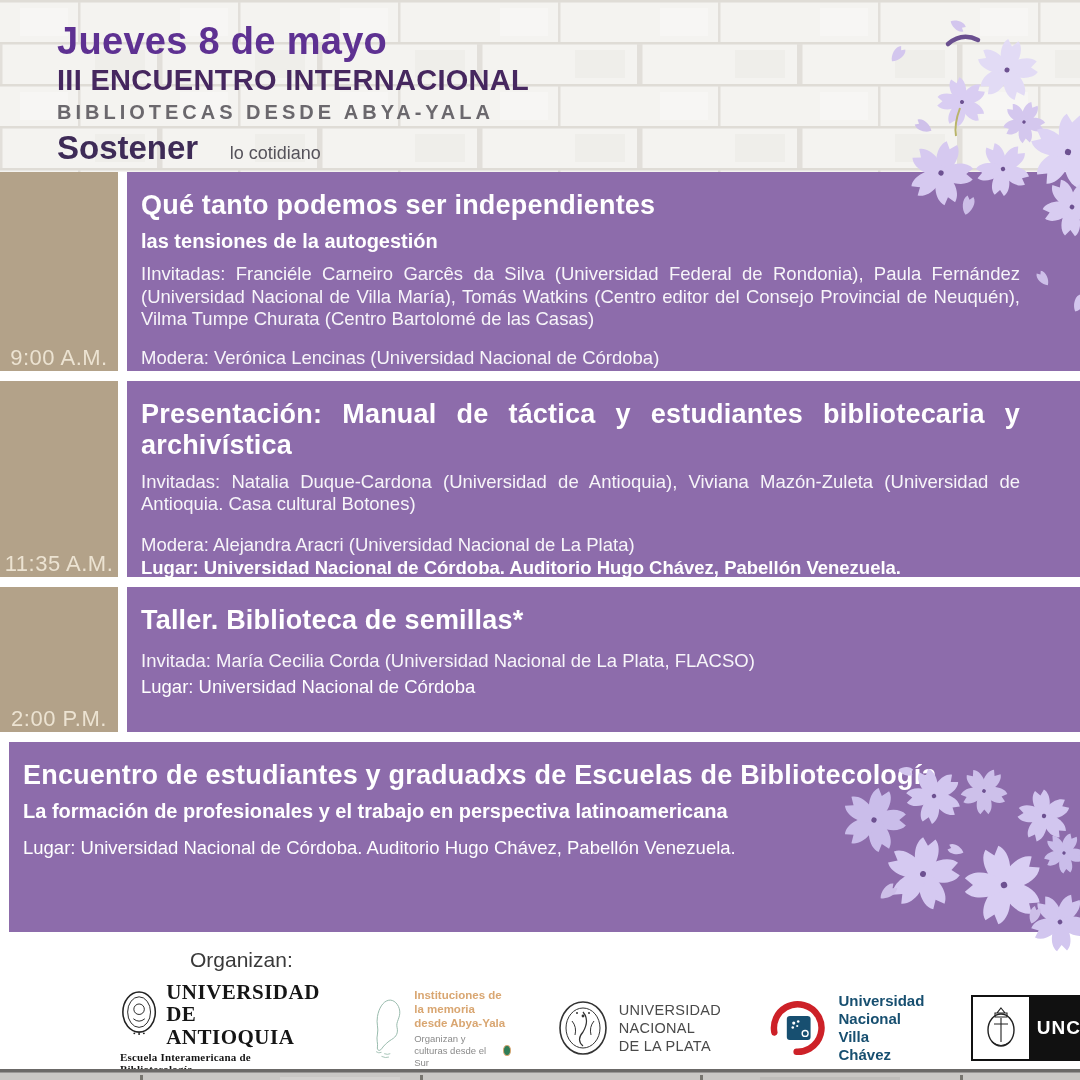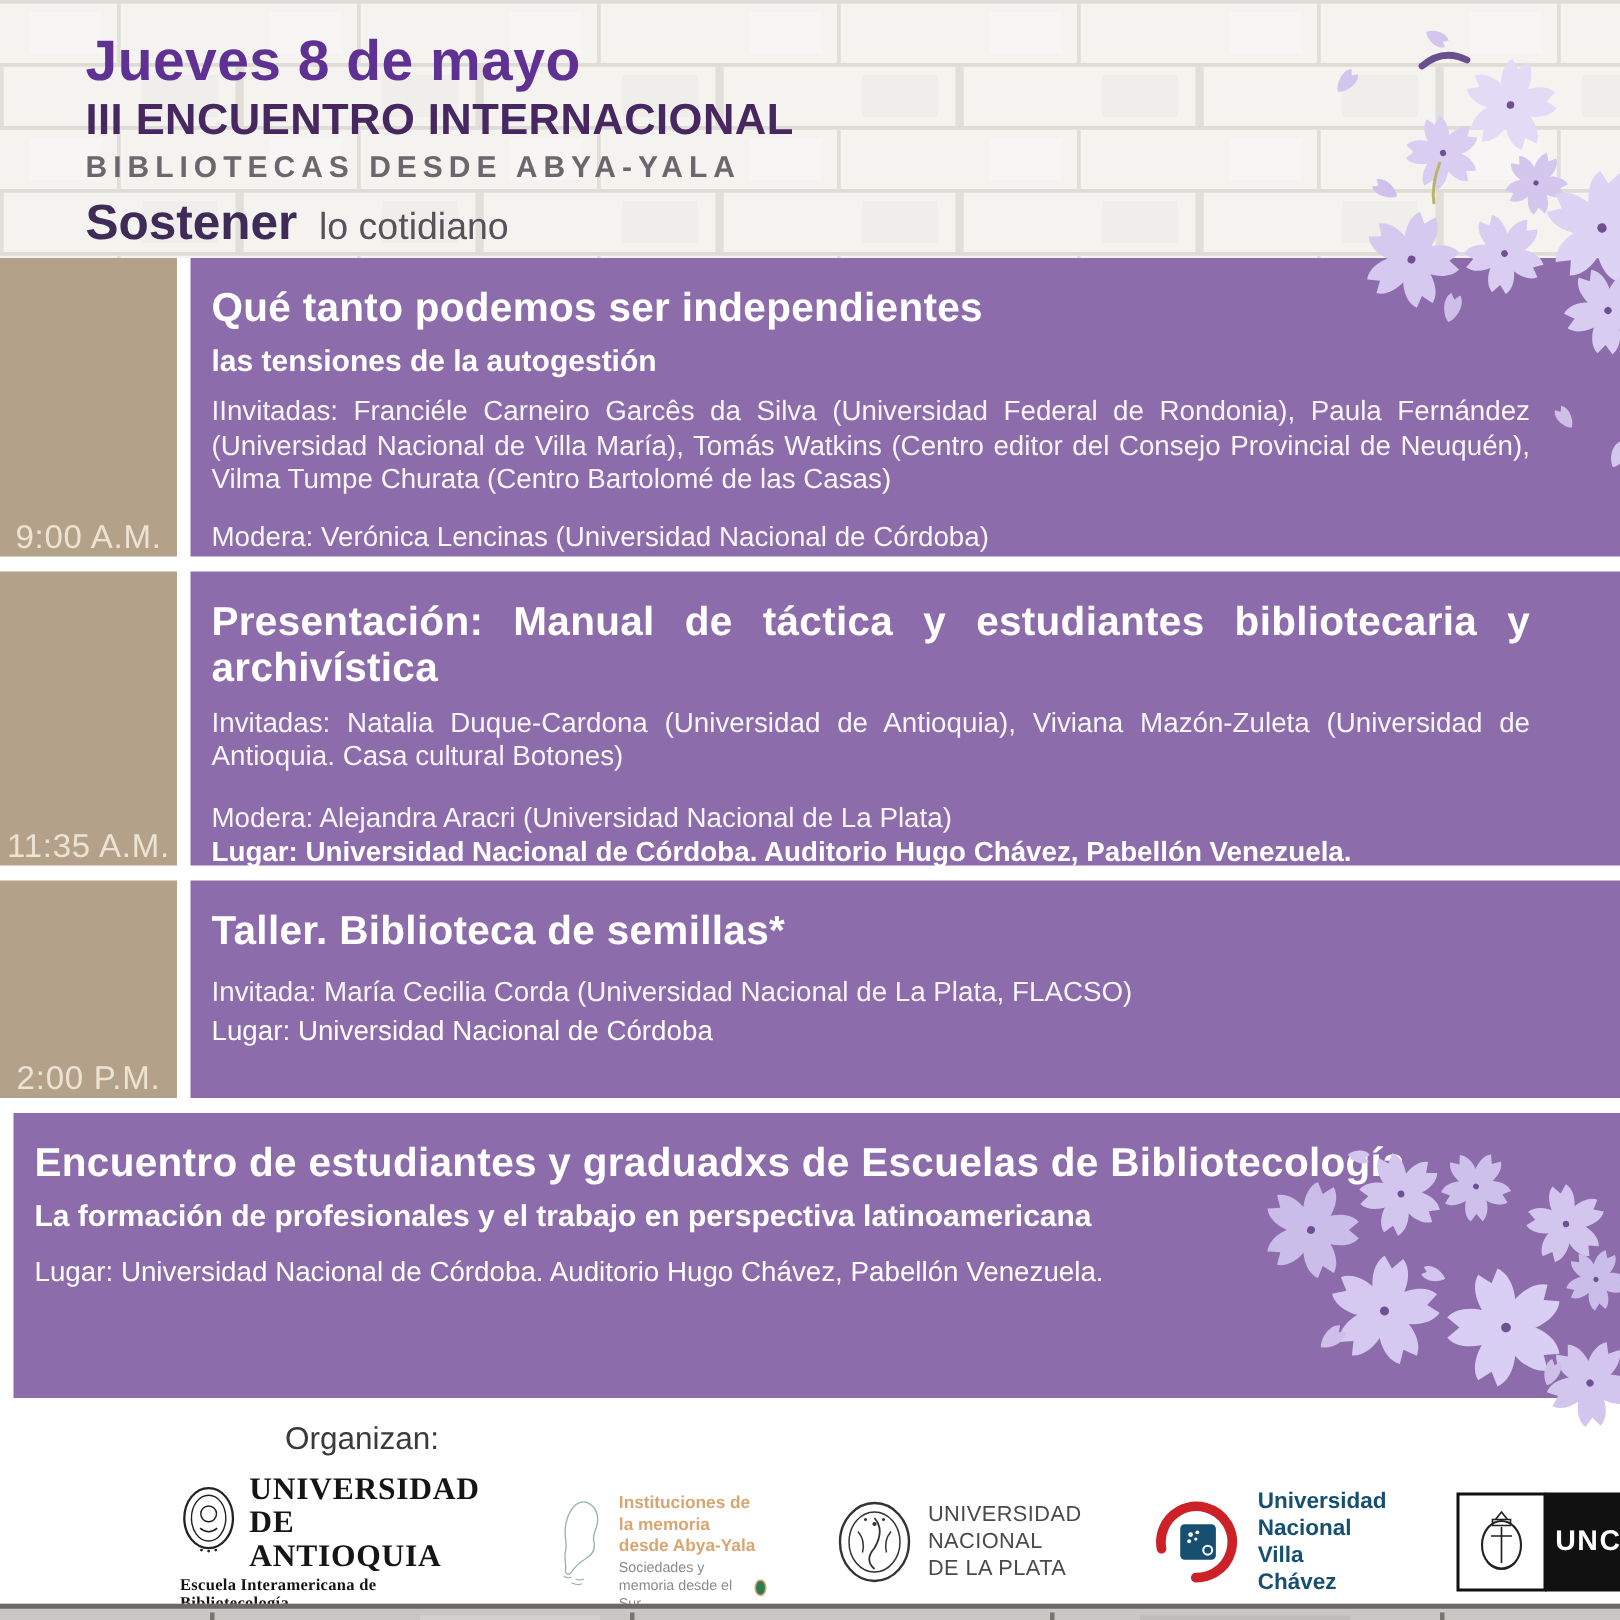--- a/index.html
+++ b/index.html
@@ -10,21 +10,21 @@
   }
   
   .header{position:relative;width:1080px;height:172px;}
   .brick-svg{position:absolute;inset:0;display:block;}
   .header-inner{position:relative;z-index:2;padding:20px 0 0 57px;}
   .h-date{font-size:38px;font-weight:700;color:var(--header-date,#5e3192);line-height:1.12;letter-spacing:.3px;}
   .h-title{font-size:29px;font-weight:700;color:var(--header-title,#46275f);line-height:1.2;letter-spacing:.3px;}
   .h-sub{font-size:20px;font-weight:700;color:var(--header-sub,#6b686d);letter-spacing:4px;line-height:1.35;margin-top:2px;}
   .h-motto{margin-top:4px;line-height:1.1;}
   .h-motto .bold{font-size:33px;font-weight:700;color:var(--motto-bold,#3e2b57);}
-  .h-motto .rest{font-size:25px;font-weight:400;color:var(--motto-rest,#55525a);margin-left:10px;text-align:center;}
+  .h-motto .rest{font-size:18px;font-weight:400;color:var(--motto-rest,#55525a);margin-left:27px;text-align:center;}
   
   .rows{position:relative;z-index:2;}
   .row{display:flex;margin-bottom:10px;}
   .time{width:118px;background:var(--tan,#b3a289);display:flex;align-items:flex-end;justify-content:center;flex:0 0 118px;}
   .time span{font-size:22px;color:var(--time-text,#ece3d2);letter-spacing:.5px;}
   .gap{width:9px;background:#ffffff;flex:0 0 9px;}
   .card{flex:1;background:var(--purple-block,#8d6cab);color:#fff;padding:18px 60px 6px 14px;}
   .r1{height:199px;} .r2{height:196px;} .r3{height:145px;} .r4{height:190px;}
   .ev-title{font-size:27px;font-weight:700;line-height:1.16;letter-spacing:.2px;margin-bottom:9px;}
   .ev-sub{font-size:20px;font-weight:700;margin-bottom:10px;}
@@ -44,21 +44,21 @@
   .footer{position:relative;height:123px;background:#fff;padding:4px 0 0 0;}
   .organizan{font-size:21px;color:#3a3a3a;margin:2px 0 8px 190px;}
   .logos{display:flex;align-items:center;margin-left:120px;margin-right:18px;gap:46px;}
   .logo{display:flex;align-items:center;}
   
   .udea{flex-direction:column;align-items:center;}
   .udea-top{display:flex;align-items:center;gap:8px;}
   .udea-name{font-family:"Liberation Serif","DejaVu Serif",serif;font-weight:700;color:#151515;font-size:21px;line-height:1.05;letter-spacing:.5px;}
   .udea-sub{font-family:"Liberation Serif","DejaVu Serif",serif;font-weight:700;color:#151515;font-size:11px;margin-top:3px;letter-spacing:.2px;}
   
-  .memoria{gap:6px;align-items:flex-end;}
+  .memoria{gap:6px;}
   .mem-text{line-height:1.25;}
   .mem-l1{font-size:11.5px;color:var(--memoria-orange,#d9a671);font-weight:700;}
   .mem-sub{font-size:9.5px;color:#8a8a8a;margin-top:2px;display:flex;align-items:center;gap:3px;}
   .mem-globe{width:9px;height:9px;border-radius:50%;background:#2f7d57;display:inline-block;border:1px solid #d9a671;}
   
   .unlp{gap:10px;}
   .unlp-text{font-size:14.5px;color:#4a4a4a;line-height:1.25;letter-spacing:.3px;}
   
   .unvm{gap:10px;}
   .unvm-text{font-size:15px;font-weight:700;color:var(--unvm-blue,#174f70);line-height:1.2;}
@@ -185,21 +185,21 @@
 
       <div class="logo memoria">
         <svg width="66" height="96" viewBox="0 0 60 90" aria-hidden="true">
           <path d="M30,4 C38,2 46,10 47,20 C48,30 41,36 43,44 C45,52 42,58 35,62 C30,65 24,70 20,76 C17,80 13,78 14,73 C15,68 12,62 14,54 C16,46 12,38 14,28 C16,16 22,6 30,4 Z" fill="none" stroke="#93b7a8" stroke-width="1.4"></path>
           <path d="M12,80 q4,3 8,1 M24,83 q5,2 9,0 M20,87 q6,3 11,1" fill="none" stroke="#93b7a8" stroke-width="1.2"></path>
         </svg>
         <div class="mem-text">
           <div class="mem-l1">Instituciones de la memoria</div>
           <div class="mem-l1">desde Abya-Yala</div>
           <div class="mem-sub">
-            <span>Sociedades y memoria desde el Sur</span>
+            <span>Organizan y culturas desde el Sur</span>
             <span class="mem-globe"></span>
           </div>
         </div>
       </div>
 
       <div class="logo unlp">
         <svg width="52" height="58" viewBox="0 0 52 58" aria-hidden="true">
           <ellipse cx="26" cy="29" rx="23" ry="26" fill="none" stroke="#333" stroke-width="1.6"></ellipse>
           <ellipse cx="26" cy="29" rx="17" ry="20" fill="none" stroke="#333" stroke-width="1"></ellipse>
           <path d="M26,13 q7,8 0,20 q-7,8 0,14" fill="none" stroke="#333" stroke-width="1.2"></path>

